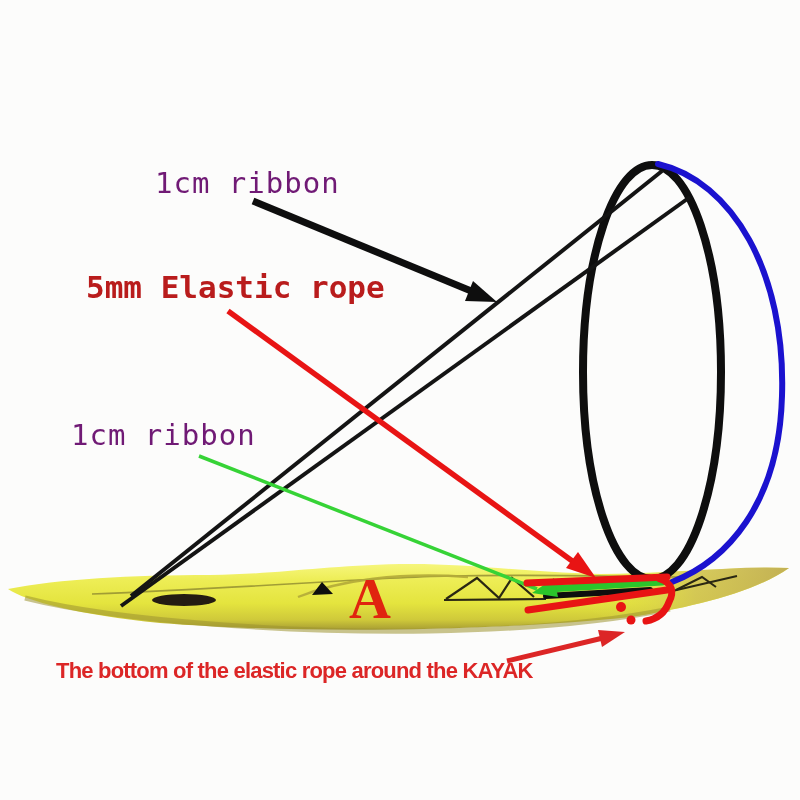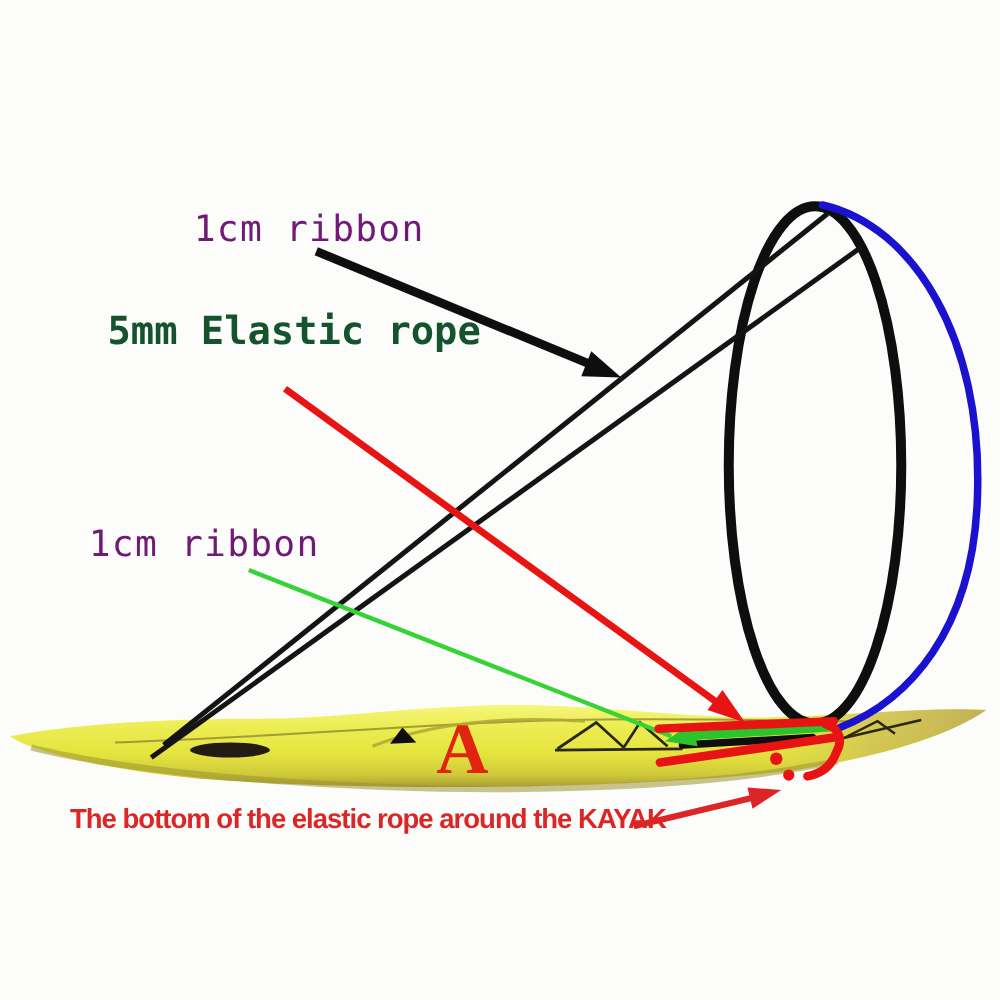--- a/index.html
+++ b/index.html
@@ -11,26 +11,26 @@
   #stage{position:absolute;inset:0;width:800px;height:800px;}
   svg{position:absolute;left:0;top:0;}
   .label{position:absolute;white-space:nowrap;line-height:1;}
   .label-black{
     color:#701a75;font-size:29px;letter-spacing:1px;font-weight:500;
     font-family:"DejaVu Sans Mono","Liberation Mono",monospace;
   }
   #top-ribbon-label{left:155px;top:169px;}
   #mid-ribbon-label{left:71px;top:421px;}
   #elastic-label{
-    left:86px;top:250px;color:#14532d;font-size:31px;letter-spacing:0px;
+    left:86px;top:272px;color:#b91c1c;font-size:31px;letter-spacing:0px;
     font-weight:600;
     font-family:"DejaVu Sans Mono","Liberation Mono",monospace;
   }
   #bottom-caption{
-    left:56px;top:644px;color:#dc2626;font-size:22px;font-weight:700;
+    left:56px;top:660px;color:#dc2626;font-size:22px;font-weight:700;
     letter-spacing:-0.8px;
     font-family:"Liberation Sans","DejaVu Sans",sans-serif;
   }
   #point-a{
     left:349px;top:570px;color:#e0240f;font-size:58px;font-weight:700;
     font-family:"Liberation Serif","DejaVu Serif",serif;
   }
 </style>
 </head>
 <body>

